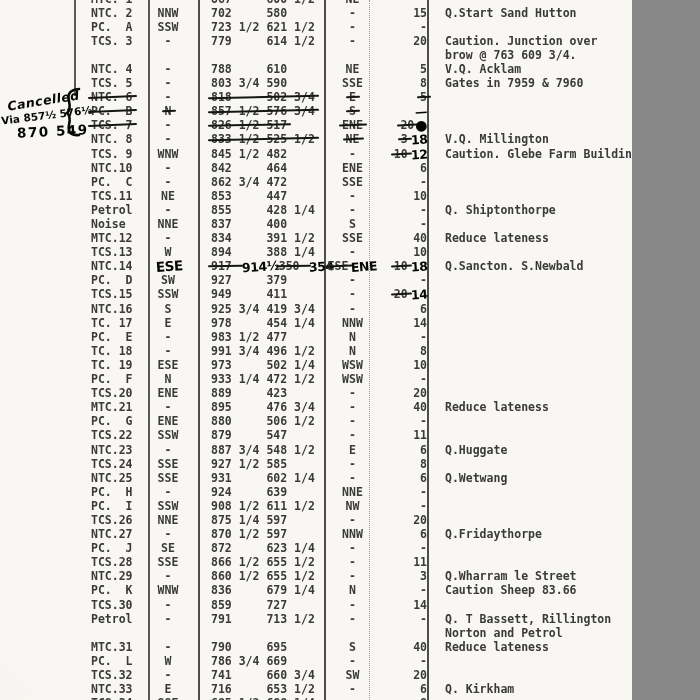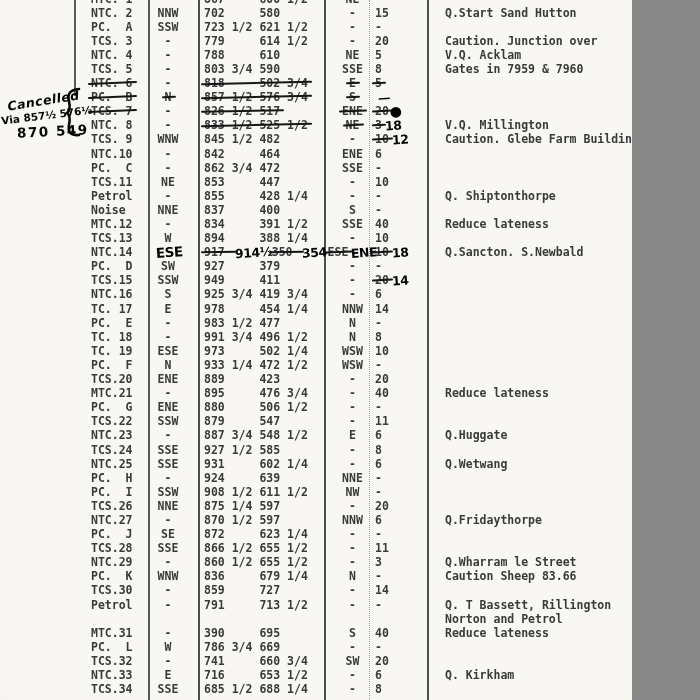--- a/index.html
+++ b/index.html
@@ -15,23 +15,23 @@
   .left-seg{position:absolute;width:2px;background:#5a5a5a;}
   
   .rows{position:absolute;left:0;top:-8.5px;width:700px;}
   .row{position:relative;height:14.1px;}
   .cell{
     position:absolute;top:0;height:14.1px;line-height:14.1px;
     font-size:11.5px;font-weight:bold;color:#3a3a3a;white-space:pre;
   }
   .c-name{left:91px;}
   .c-dir{left:143px;width:50px;text-align:center;}
-  .c-map{left:198px;padding-left:6px;}
+  .c-map{left:198px;padding-left:13px;}
   .c-dir2{left:325px;width:55px;text-align:center;}
-  .c-num{left:375px;width:60px;text-align:left;}
+  .c-num{left:367px;width:60px;text-align:right;}
   .c-rem{left:445px;}
   .ct{display:inline-block;position:relative;}
   .st::after{
     content:"";position:absolute;left:-3px;right:-4px;top:6px;height:2.2px;
     background:#161616;border-radius:2px;transform:rotate(-2.5deg);
   }
   .c-map .st::after{transform:rotate(-1.2deg);top:5.5px;}
   
   .hd{
     display:inline-block;font-family:"DejaVu Sans",sans-serif;font-weight:800;
@@ -88,20 +88,28 @@
       </div>
       <div class="row">
         <span class="cell c-name"><span class="ct">TCS. 3</span></span>
         <span class="cell c-dir"><span class="ct">-</span></span>
         <span class="cell c-map"><span class="ct">779     614 1/2</span></span>
         <span class="cell c-dir2"><span class="ct">-</span></span>
         <span class="cell c-num"><span class="ct">20</span></span>
         <span class="cell c-rem"><span class="ct">Caution. Junction over</span></span>
       </div>
       <div class="row">
+        <span class="cell c-name"></span>
+        <span class="cell c-dir"></span>
+        <span class="cell c-map"></span>
+        <span class="cell c-dir2"></span>
+        <span class="cell c-num"></span>
+        <span class="cell c-rem"><span class="ct">brow @ 763 609 3/4.</span></span>
+      </div>
+      <div class="row">
         <span class="cell c-name"><span class="ct">NTC. 4</span></span>
         <span class="cell c-dir"><span class="ct">-</span></span>
         <span class="cell c-map"><span class="ct">788     610</span></span>
         <span class="cell c-dir2"><span class="ct">NE</span></span>
         <span class="cell c-num"><span class="ct">5</span></span>
         <span class="cell c-rem"><span class="ct">V.Q. Acklam</span></span>
       </div>
       <div class="row">
         <span class="cell c-name"><span class="ct">TCS. 5</span></span>
         <span class="cell c-dir"><span class="ct">-</span></span>
@@ -416,21 +424,21 @@
         <span class="cell c-name"></span>
         <span class="cell c-dir"></span>
         <span class="cell c-map"></span>
         <span class="cell c-dir2"></span>
         <span class="cell c-num"></span>
         <span class="cell c-rem"><span class="ct">Norton and Petrol</span></span>
       </div>
       <div class="row">
         <span class="cell c-name"><span class="ct">MTC.31</span></span>
         <span class="cell c-dir"><span class="ct">-</span></span>
-        <span class="cell c-map"><span class="ct">390     695</span></span>
+        <span class="cell c-map"><span class="ct">790     695</span></span>
         <span class="cell c-dir2"><span class="ct">S</span></span>
         <span class="cell c-num"><span class="ct">40</span></span>
         <span class="cell c-rem"><span class="ct">Reduce lateness</span></span>
       </div>
       <div class="row">
         <span class="cell c-name"><span class="ct">PC.  L</span></span>
         <span class="cell c-dir"><span class="ct">W</span></span>
         <span class="cell c-map"><span class="ct">786 3/4 669</span></span>
         <span class="cell c-dir2"><span class="ct">-</span></span>
         <span class="cell c-num"><span class="ct">-</span></span>

